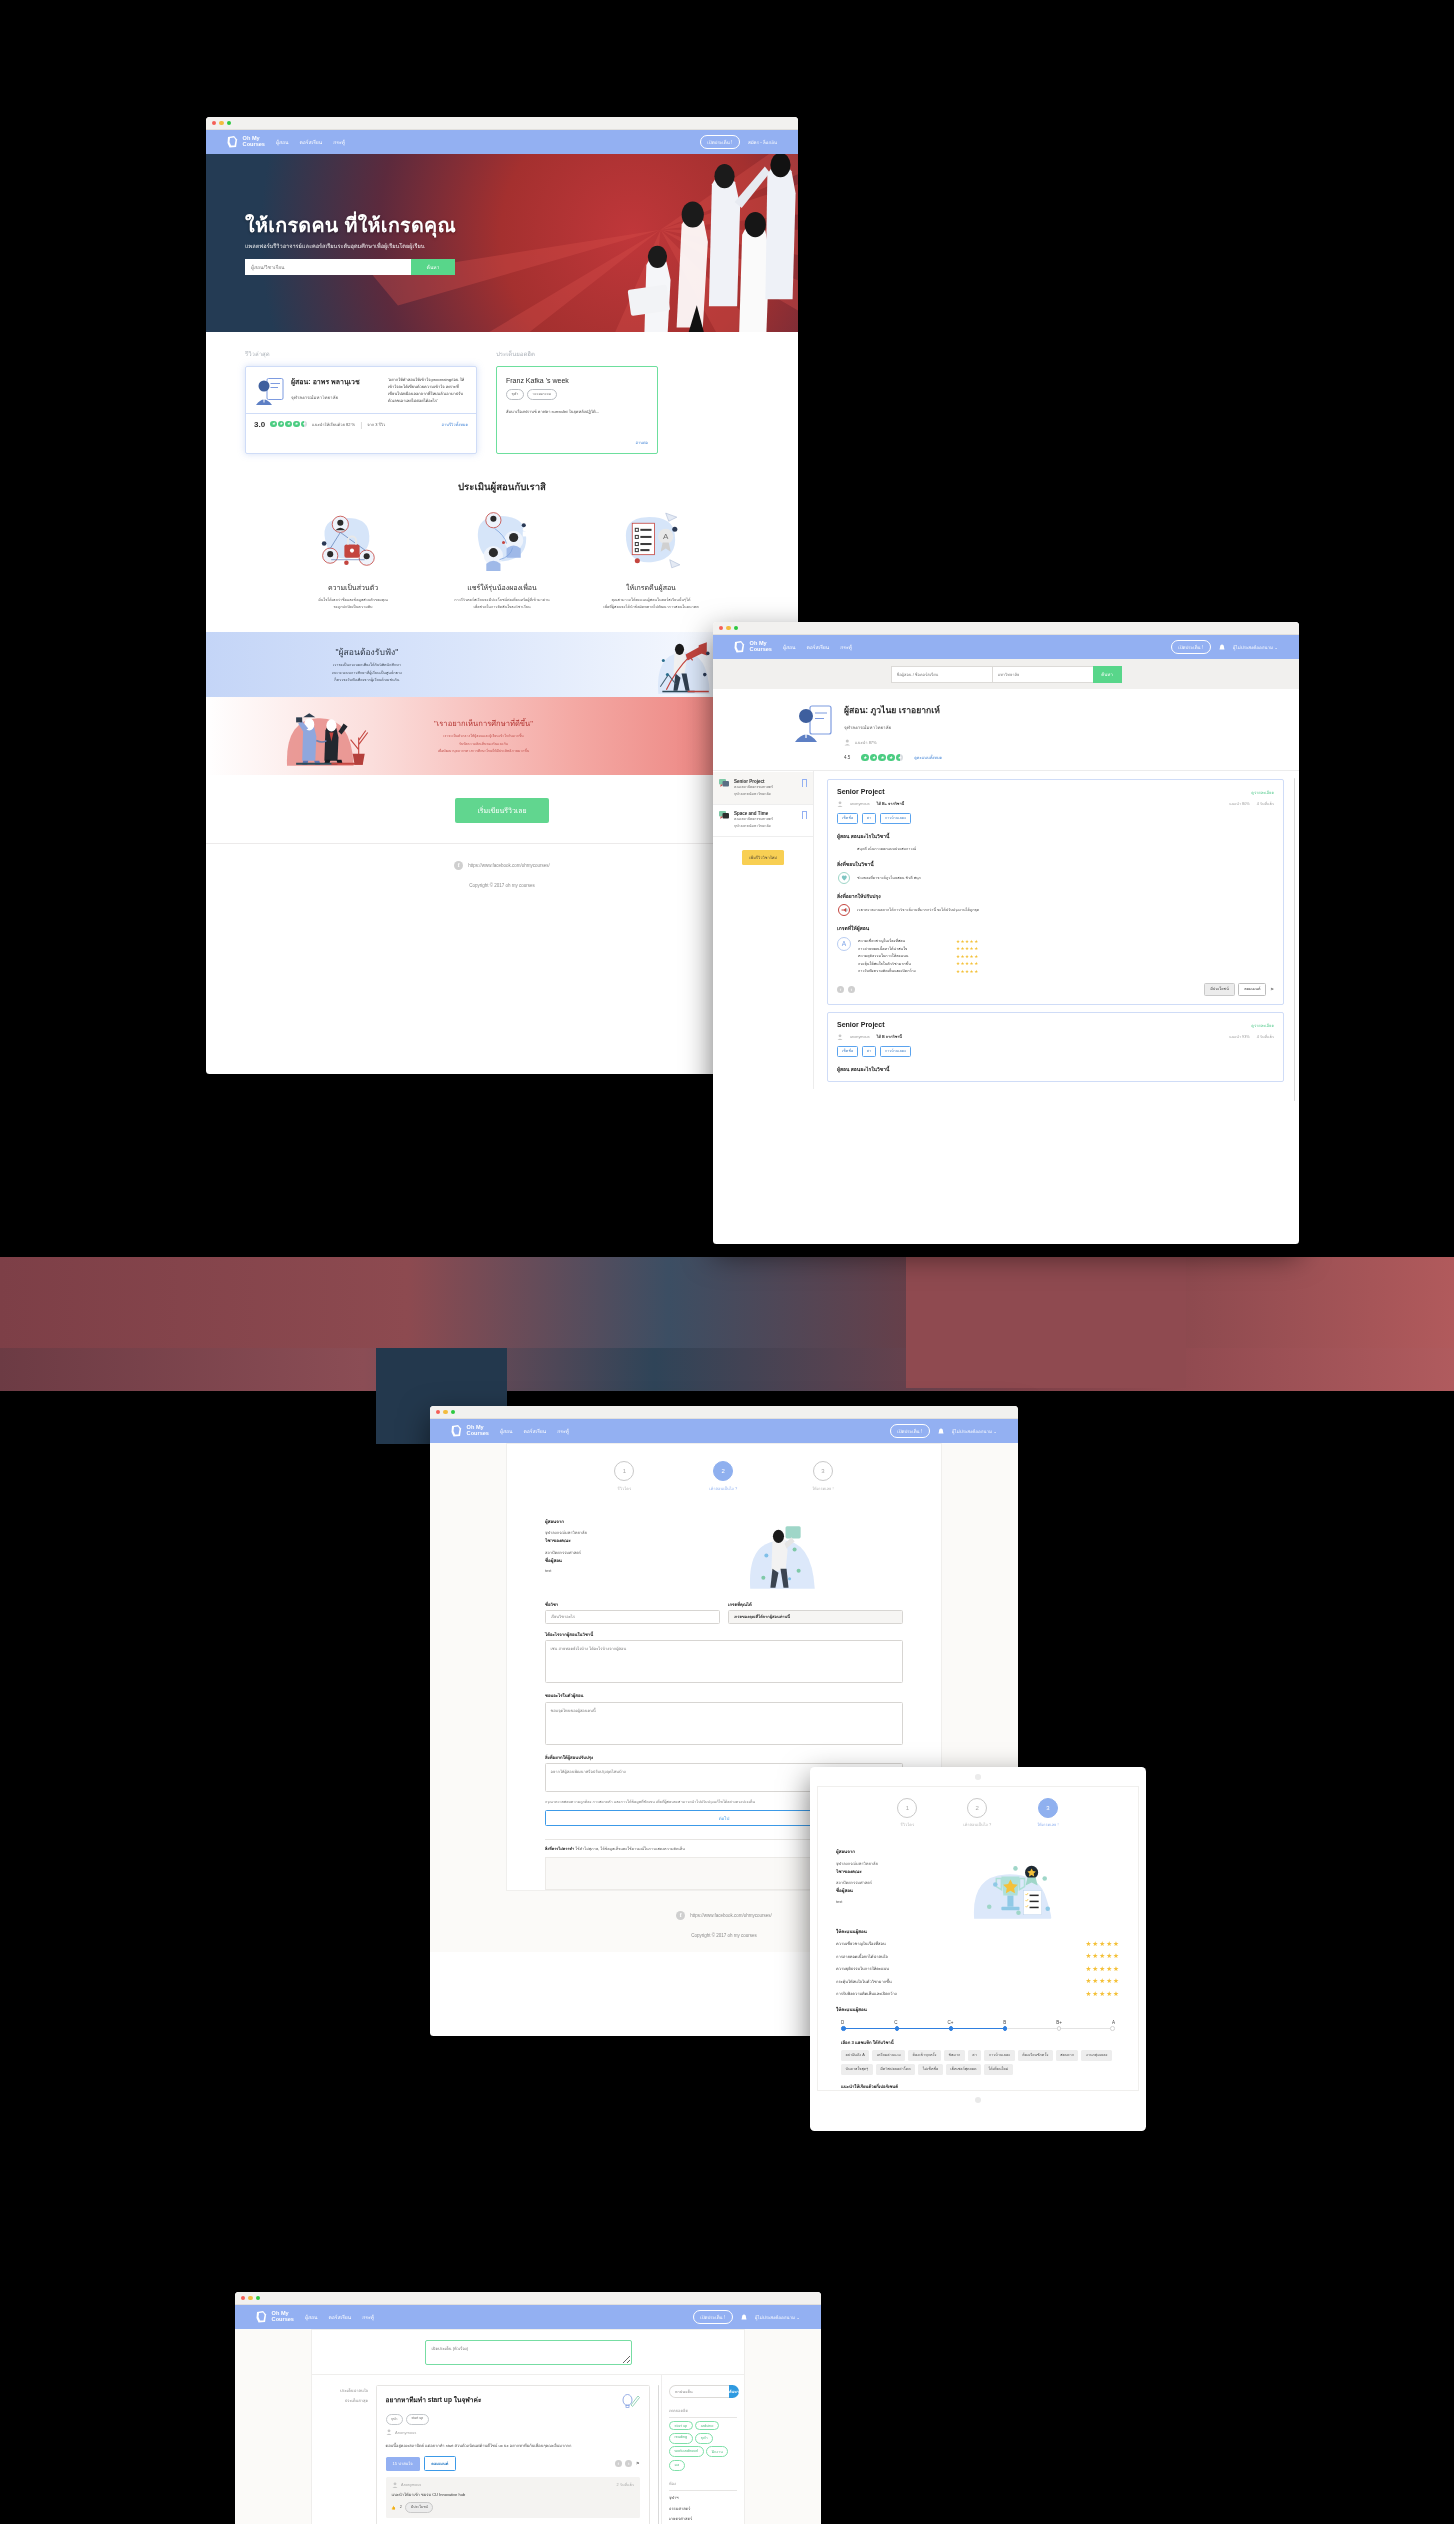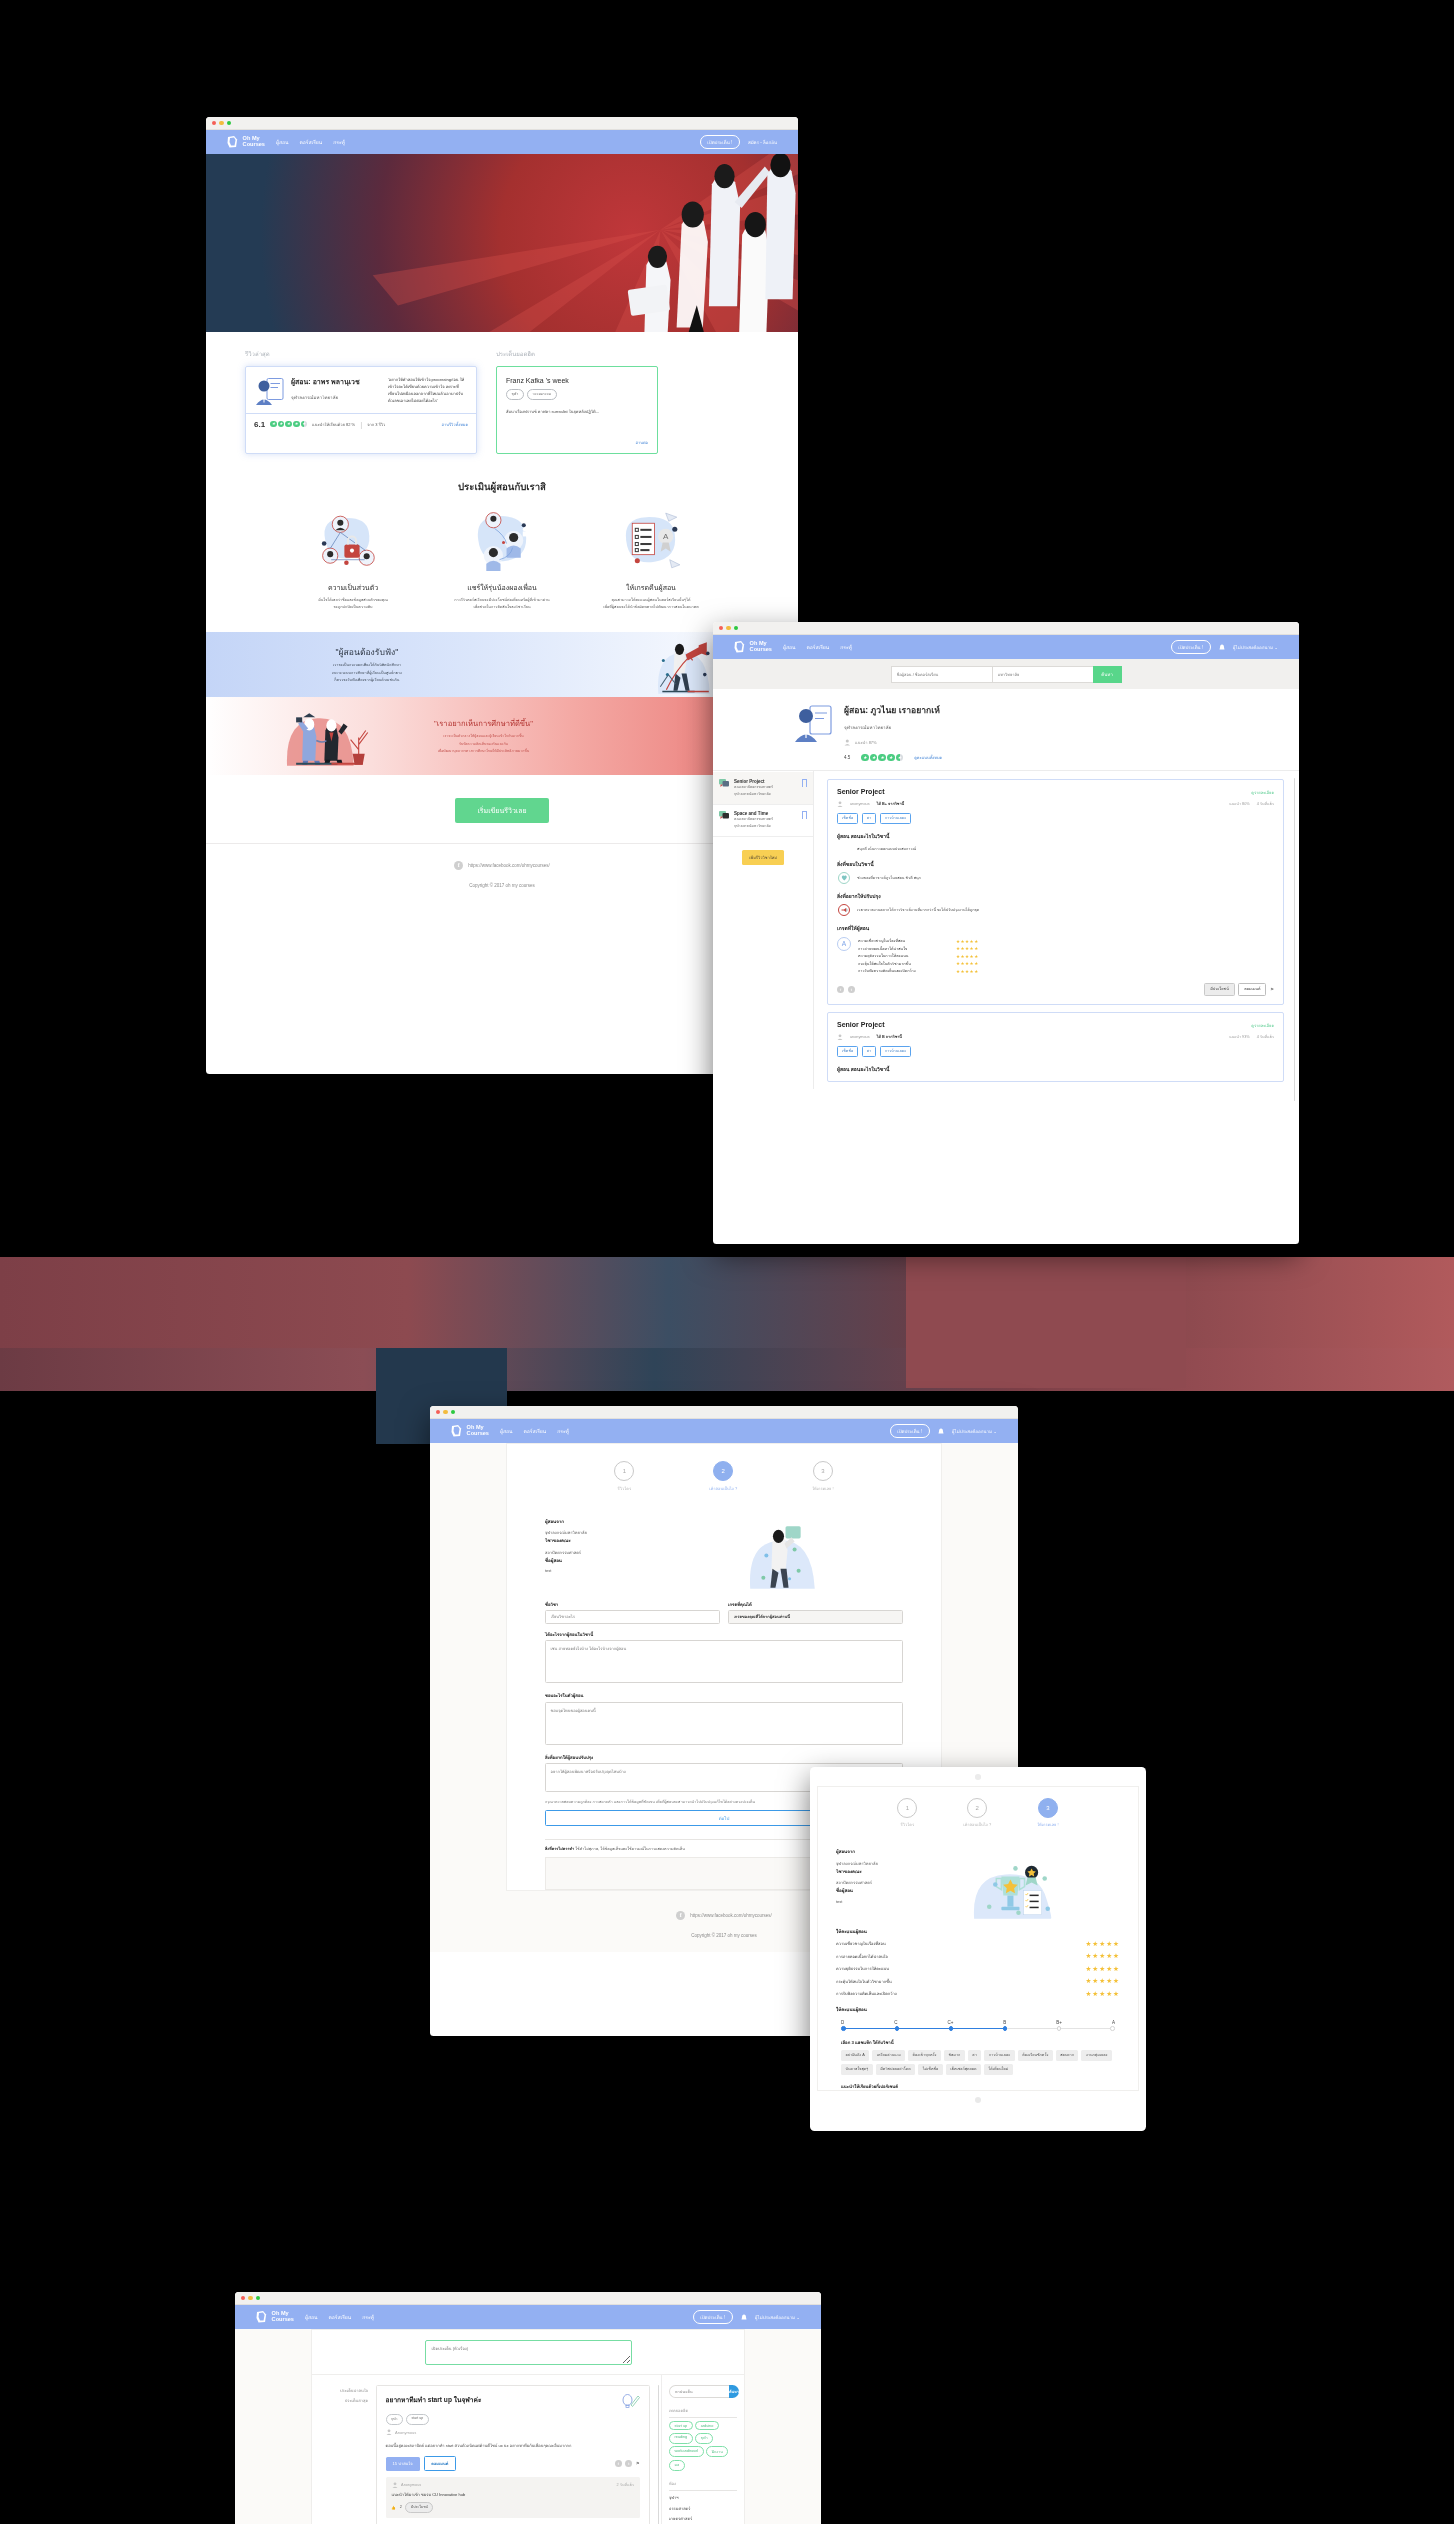--- a/index.html
+++ b/index.html
@@ -317,20 +317,28 @@
         <path d="M405 95 l60-70 10 12 -56 70 z" fill="#e7eaf1"></path>
         <path d="M420 160 q18-40 46-8 l8 44 -6 160 -54 0 z" fill="#fafafa"></path>
         <ellipse cx="446" cy="140" rx="21" ry="25" fill="#161616"></ellipse>
         <path d="M230 220 q16-32 40-6 l8 36 -6 110 -46 0 z" fill="#f5f6f9"></path>
         <ellipse cx="252" cy="204" rx="19" ry="22" fill="#1b1b1b"></ellipse>
         <rect x="196" y="264" width="78" height="52" rx="4" fill="#f2f3f6" transform="rotate(-8 235 290)"></rect>
         <path d="M470 40 q22-40 48-6 l8 44 -6 210 -54 0 z" fill="#eef1f7"></path>
         <ellipse cx="496" cy="22" rx="20" ry="24" fill="#121212"></ellipse>
       </g>
     </svg>
+    <div class="hero-inner">
+      <div class="hero-h1">ให้เกรดคน ที่ให้เกรดคุณ</div>
+      <div class="hero-sub">แพลตฟอร์มรีวิวอาจารย์และคอร์สเรียนระดับอุดมศึกษาเพื่อผู้เรียนโดยผู้เรียน</div>
+      <div class="hero-search">
+        <input placeholder="ผู้สอน/วิชาเรียน" style="">
+        <button>ค้นหา</button>
+      </div>
+    </div>
   </div>
 
   <div class="sec">
     <div style="display:flex;">
       <div style="flex:0 0 232px;">
           <div class="sec-title">รีวิวล่าสุด</div>
         </div>
       <div style="margin-left:19px;">
           <div class="sec-title">ประเด็นยอดฮิต</div>
         </div>
@@ -346,21 +354,21 @@
             <path d="M4 58 q16-22 32 0 z" fill="#5d7fc4"></path>
             <path d="M20 33 l0 20" stroke="#fff" stroke-width="2"></path>
           </svg>
           <div style="flex:0 0 91px;">
             <div class="cr-name">ผู้สอน: อาพร พลานุเวช</div>
             <div class="cr-uni">จุฬาลงกรณ์มหาวิทยาลัย</div>
           </div>
           <div class="cr-quote">'อยากให้คำสอนให้เข้าใจ processingก่อน ให้เข้าใจจะได้เขียนด้วยความเข้าใจ เพราะที่เขียนไปเหมือนลอกจากพี่ใหม่แล้วเอามาปรับตัวเลขเอาเลยไม่ค่อยได้อะไร'</div>
         </div>
         <div class="cr-bot">
-          <span class="cr-score">6.1</span>
+          <span class="cr-score">3.0</span>
           <span class="stars-g">
             <i class="sg"></i>
               <i class="sg"></i>
               <i class="sg"></i>
               <i class="sg"></i>
               <i class="sg half"></i>
           </span>
           <span class="cr-meta">แนะนำให้เรียนด้วย 82 %</span>
           <span style="color:#ccc;">|</span>
           <span class="cr-meta">จาก 3 รีวิว</span>

